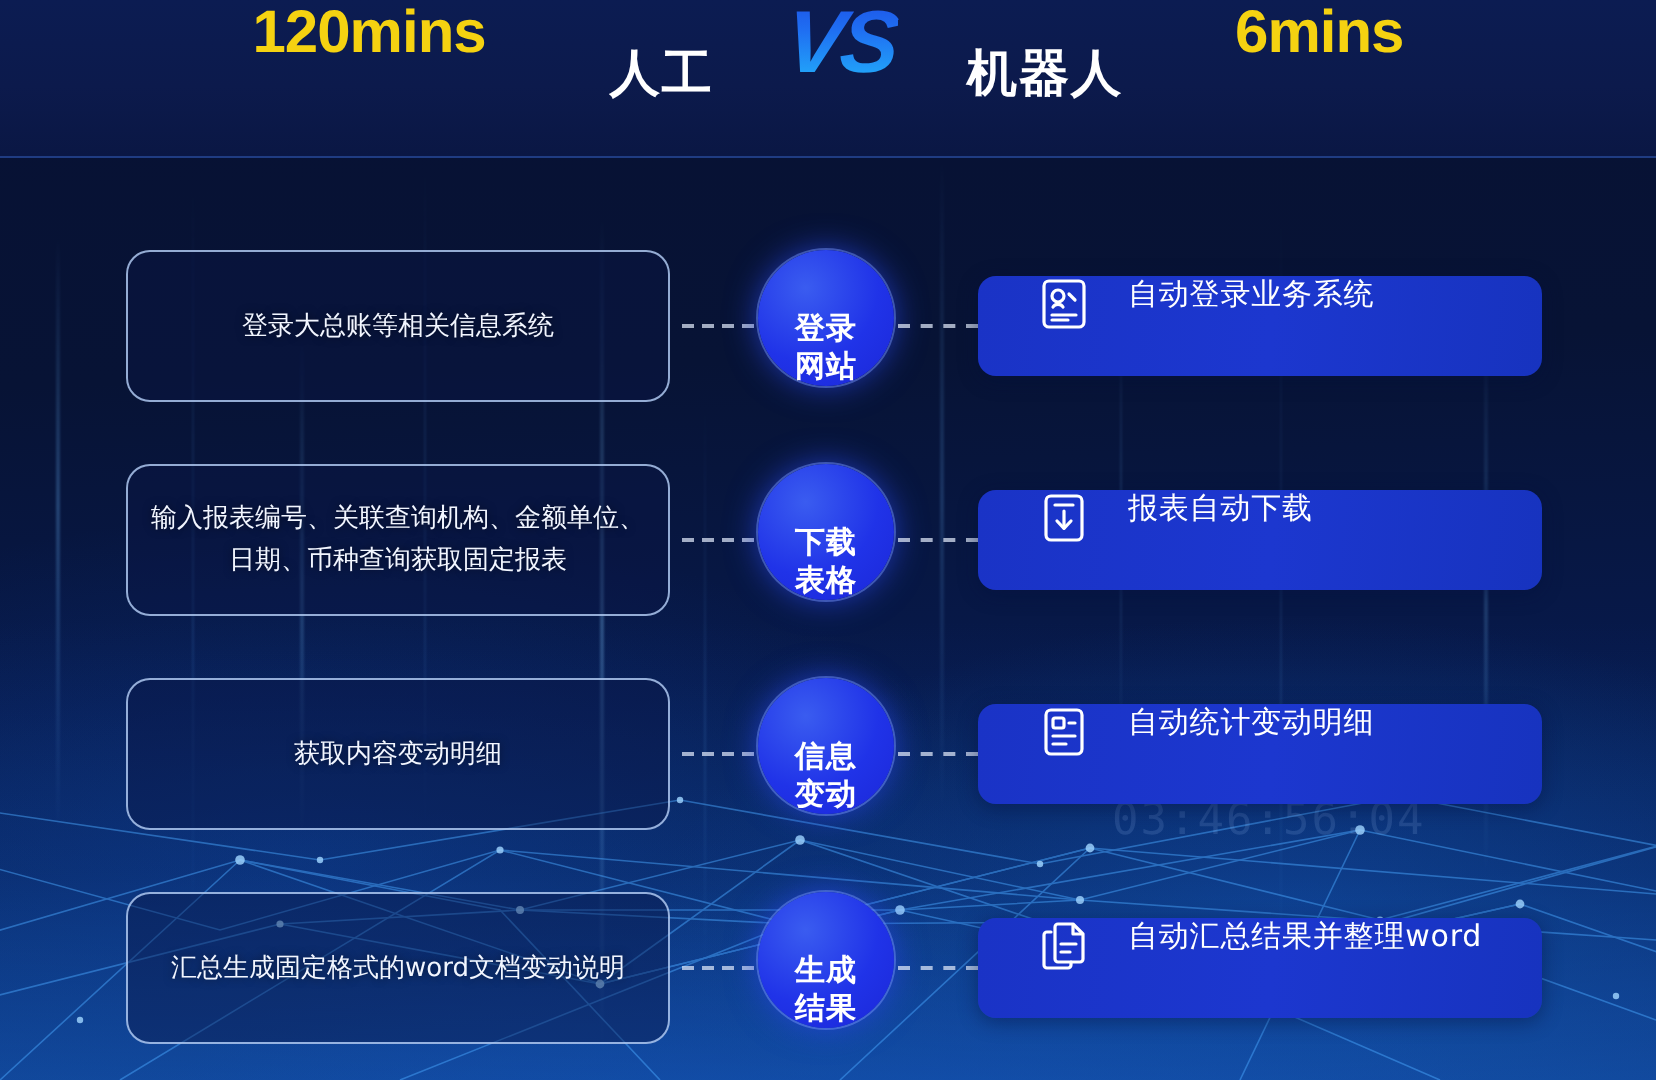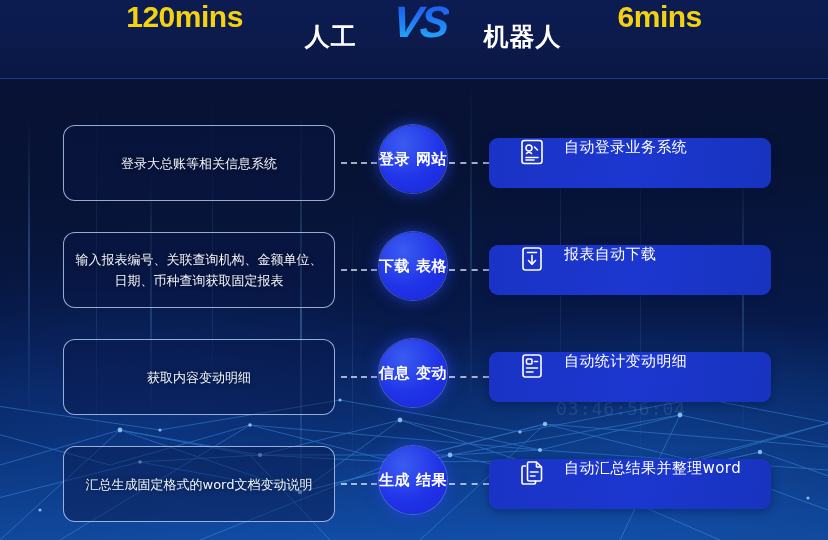--- a/index.html
+++ b/index.html
@@ -169,23 +169,23 @@
   .circle {
     position: absolute;
     left: 379px;
     top: 15px;
     width: 68px;
     height: 68px;
     border-radius: 50%;
     background: radial-gradient(circle at 35% 28%, #3a5cf0 0%, #2033e8 55%, #1b27d8 100%);
     box-shadow: 0 0 0 1px rgba(120,150,255,.45), 0 0 16px rgba(40,70,230,.75);
     display: flex;
-    flex-direction: row;
+    flex-direction: column;
     align-items: center;
-    justify-content: space-between;
+    justify-content: flex-end;
     line-height: 19px;
   }
   .circle span {
     color: #ffffff;
     font-size: 15px;
     font-weight: 600;
     font-family: "DejaVu Sans", "Liberation Sans", sans-serif;
     letter-spacing: .5px;
   }
 
@@ -214,21 +214,21 @@
   }
   .ricon { width: 26px; height: 28px; flex: 0 0 auto; }
   .ricon svg { display: block; }
 
   
   .watermark {
     position: absolute;
     left: 556px;
     top: 398px;
     color: rgba(150,185,245,.16);
-    font-size: 18px;
+    font-size: 22px;
     letter-spacing: 1px;
     font-family: "DejaVu Sans Mono", monospace;
     z-index: 3;
     user-select: none;
   }
 </style>
 </head>
 <body>
 
 <div id="stage">

